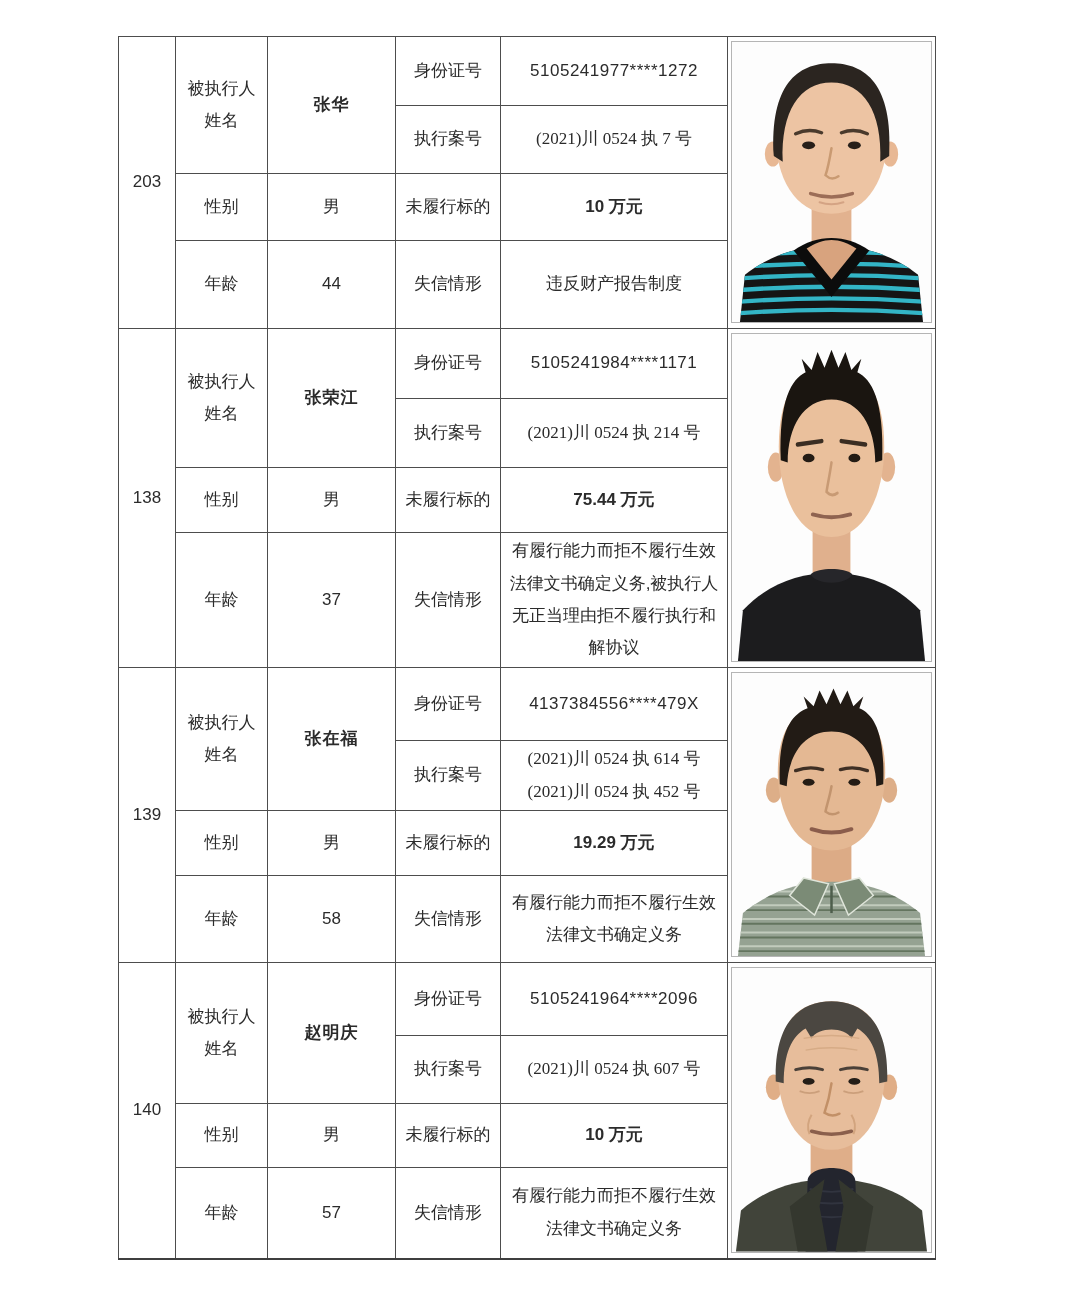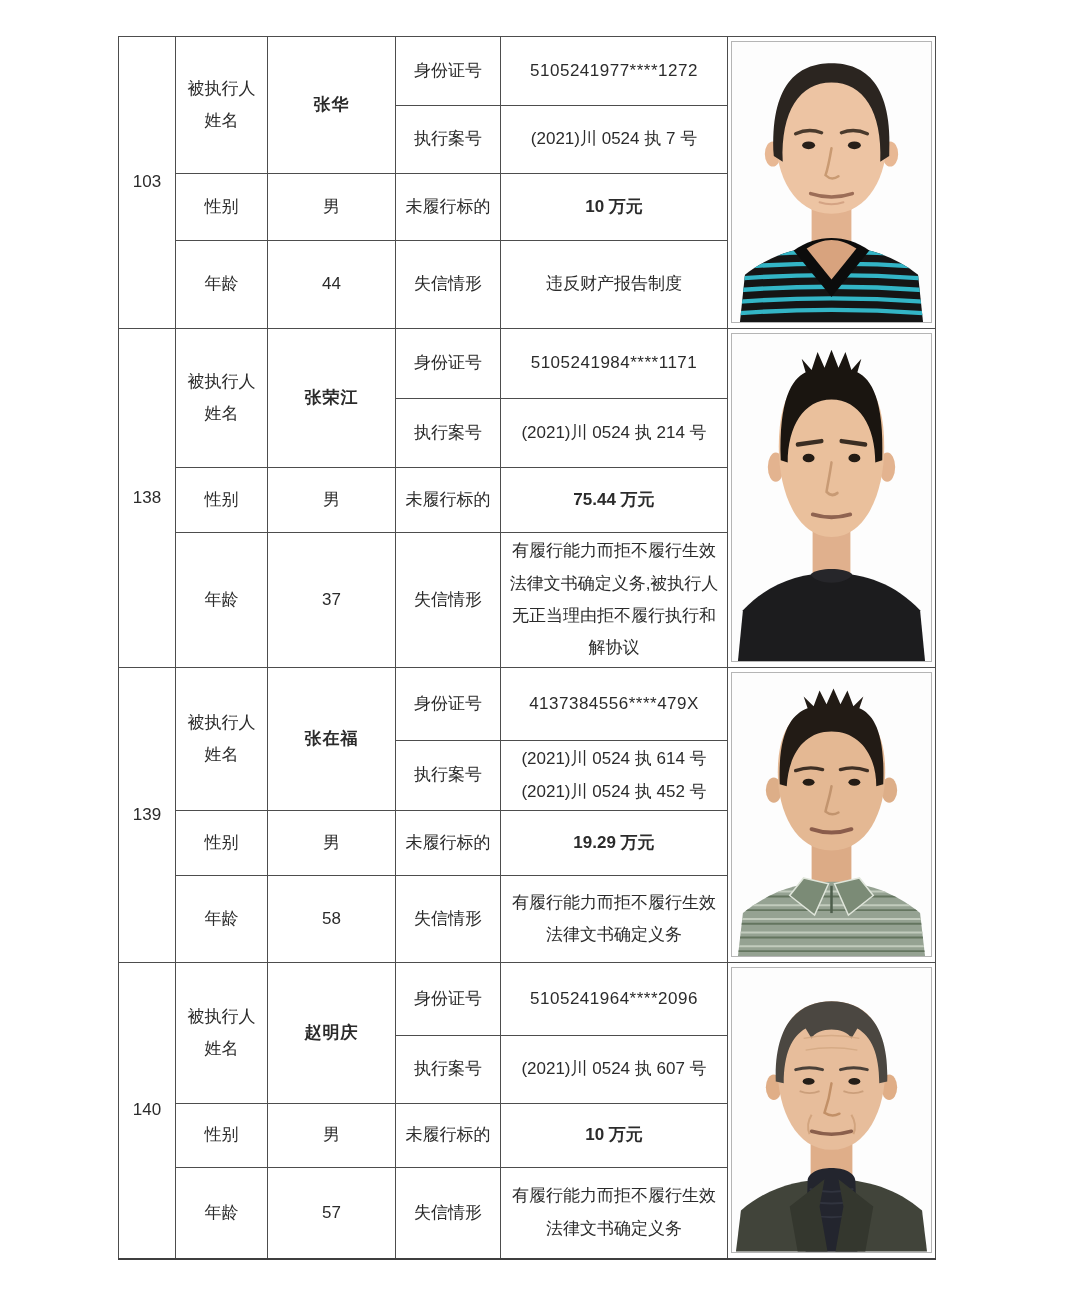--- a/index.html
+++ b/index.html
@@ -25,21 +25,21 @@
     color:#2b2b2b;
     padding:2px 6px;
     line-height:1.9;
     overflow:hidden;
   }
   table.records{border-bottom:2px solid #3f3f3f;}
   td.c-index{font-size:18px;color:#333;}
   td.c-name{font-weight:bold;font-size:18px;letter-spacing:1px;}
   td.c-amount{font-weight:bold;font-size:17.5px;}
   td.c-id{font-size:17.5px;letter-spacing:.5px;border-radius:18px;}
-  td.pre{white-space:pre-line;}
+  td.pre{white-space:pre-line;font-family:Liberation Serif, serif;}
   td.c-photo{padding:0;position:relative;}
   .photo-frame{
     position:absolute;left:3px;right:3px;top:4px;bottom:5px;
     border:1px solid #b5b5b5;
     background:#fdfdfd;
   }
   .photo-frame svg{display:block;width:100%;height:100%;}
   
   .rec1 .r1{height:69px;} .rec1 .r2{height:68px;} .rec1 .r3{height:67px;} .rec1 .r4{height:88px;}
   .rec2 .r1{height:70px;} .rec2 .r2{height:69px;} .rec2 .r3{height:65px;} .rec2 .r4{height:135px;}
@@ -55,21 +55,21 @@
     <col style="width:57px">
         <col style="width:92px">
         <col style="width:128px">
     <col style="width:105px">
         <col style="width:227px">
         <col style="width:208px">
   </colgroup>
 
   <tbody class="rec1">
     <tr class="r1">
-      <td rowspan="4" class="c-index">103</td>
+      <td rowspan="4" class="c-index">203</td>
       <td rowspan="2">被执行人姓名</td>
       <td rowspan="2" class="c-name">张华</td>
       <td>身份证号</td>
       <td class="c-id">5105241977****1272</td>
       <td rowspan="4" class="c-photo">
         <div class="photo-frame">
           <svg viewBox="0 0 200 290" preserveAspectRatio="none">
             <rect width="200" height="290" fill="#fdfdfd"></rect>
             <rect x="80" y="158" width="40" height="58" fill="#e2b28f"></rect>
             <defs>

